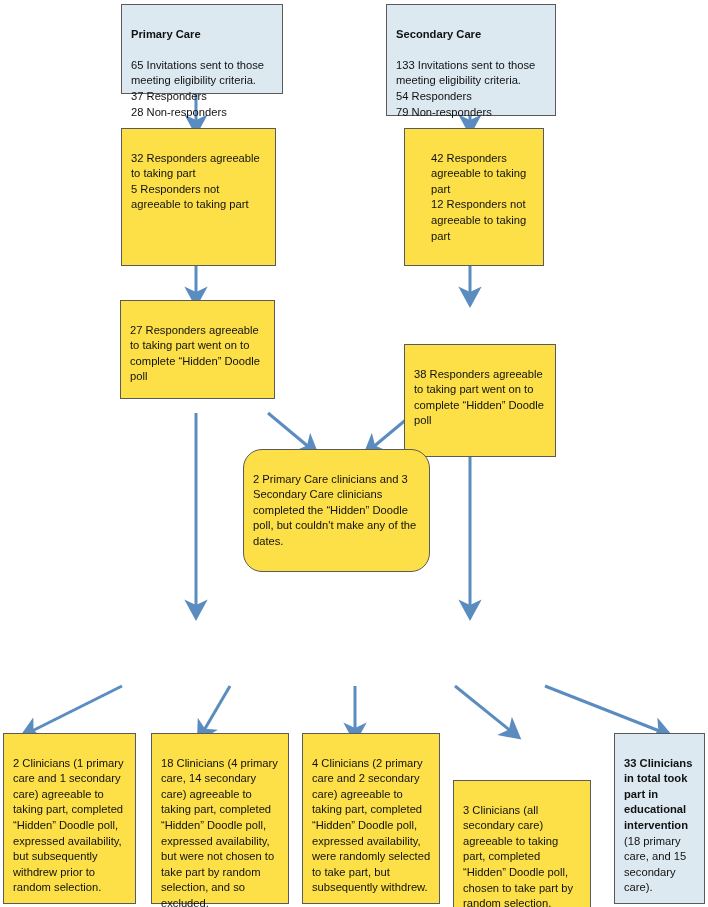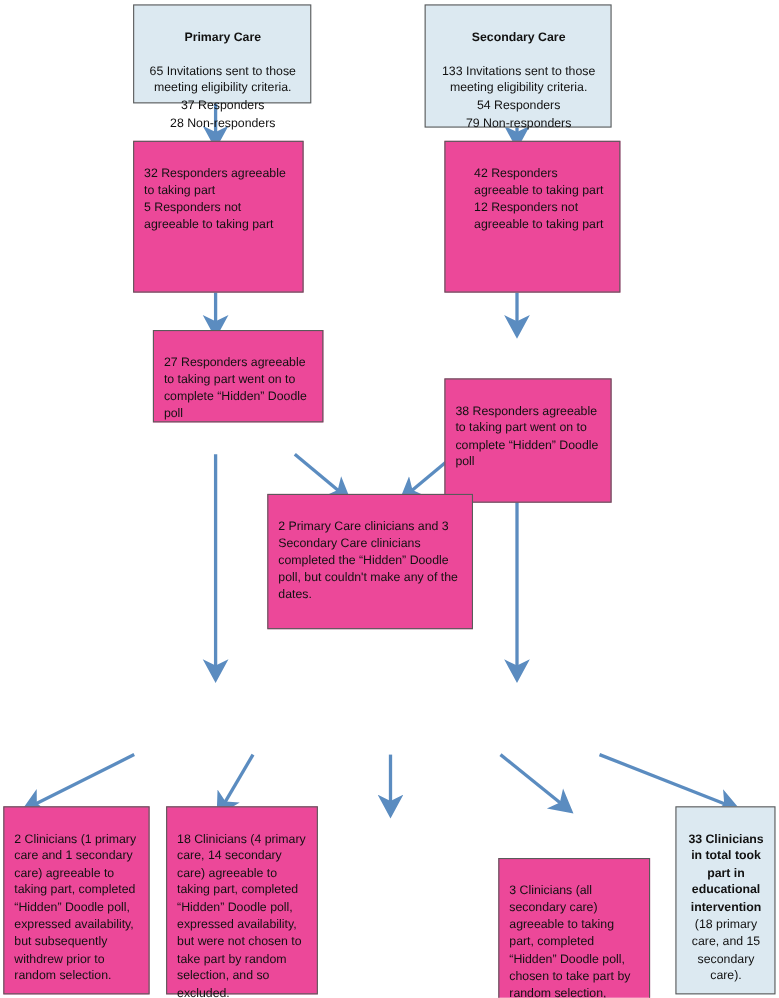--- a/index.html
+++ b/index.html
@@ -17,30 +17,29 @@
   }
   #canvas {
     position: relative;
     width: 708px;
     height: 907px;
   }
   .node {
     position: absolute;
     box-sizing: border-box;
     border: 1px solid #5a5a5a;
-    background: #ec4899;
+    background: #fde047;
     padding: 6px 8px 6px 9px;
     font-size: 11.2px;
     line-height: 15.6px;
     color: #111111;
     white-space: pre-line;
   }
   .node.shaded {
     background: #dce9f1;
-    text-align: center;
   }
   .node .hd {
     font-weight: bold;
     display: block;
   }
   .node .bd {
     display: block;
   }
   .node.bold-lead .lead {
     font-weight: bold;
@@ -98,46 +97,49 @@
     <span class="bd">133 Invitations sent to those meeting eligibility criteria.
 54 Responders
 79 Non-responders</span>
   </div>
 
   <div class="node" style="left:121px; top:128px; width:155px; height:138px;">
     <span class="bd">32 Responders agreeable to taking part
 5 Responders not agreeable to taking part</span>
   </div>
 
-  <div class="node" style="left:404px; top:128px; width:160px; height:138px;padding-left:26px;">
+  <div class="node" style="left:404px; top:128px; width:140px; height:138px;padding-left:26px;">
     <span class="bd">42 Responders agreeable to taking part
 12 Responders not agreeable to taking part</span>
   </div>
 
-  <div class="node" style="left:139px; top:300px; width:155px; height:84px;">
+  <div class="node" style="left:120px; top:300px; width:155px; height:99px;">
     <span class="bd">27 Responders agreeable to taking part went on to complete “Hidden” Doodle poll</span>
   </div>
 
   <div class="node" style="left:404px; top:300px; width:152px; height:113px;margin-top:44px;">
     <span class="bd">38 Responders agreeable to taking part went on to complete “Hidden” Doodle poll</span>
   </div>
 
-  <div class="node" style="left:243px; top:449px; width:187px; height:123px;">
+  <div class="node" style="left:243px; top:449px; width:187px; height:123px;border-radius:19px;">
     <span class="bd">2 Primary Care clinicians and 3 Secondary Care clinicians completed the “Hidden” Doodle poll, but couldn't make any of the dates.</span>
   </div>
 
 
   <div class="node" style="left:3px; top:733px; width:133px; height:171px;">
     <span class="bd">2 Clinicians (1 primary care and 1 secondary care) agreeable to taking part, completed “Hidden” Doodle poll, expressed availability, but subsequently withdrew prior to random selection.</span>
   </div>
 
   <div class="node" style="left:151px; top:733px; width:138px; height:171px;">
     <span class="bd">18 Clinicians (4 primary care, 14 secondary care) agreeable to taking part, completed “Hidden” Doodle poll, expressed availability, but were not chosen to take part by random selection, and so excluded.</span>
   </div>
 
+  <div class="node" style="left:302px; top:733px; width:138px; height:171px;">
+    <span class="bd">4 Clinicians (2 primary care and 2 secondary care) agreeable to taking part, completed “Hidden” Doodle poll, expressed availability, were randomly selected to take part, but subsequently withdrew.</span>
+  </div>
 
   <div class="node" style="left:453px; top:733px; width:138px; height:153px;margin-top:47px;">
     <span class="bd">3 Clinicians (all secondary care) agreeable to taking part, completed “Hidden” Doodle poll, chosen to take part by random selection, confirmed attendance, but then didn’t turn up.</span>
   </div>
 
   <div class="node shaded bold-lead" style="left:614px; top:733px; width:91px; height:171px;">
     <span class="lead">33 Clinicians in total took part in educational intervention</span><span class="tail"> (18 primary care, and 15 secondary care).</span>
   </div>
 
 </div>

